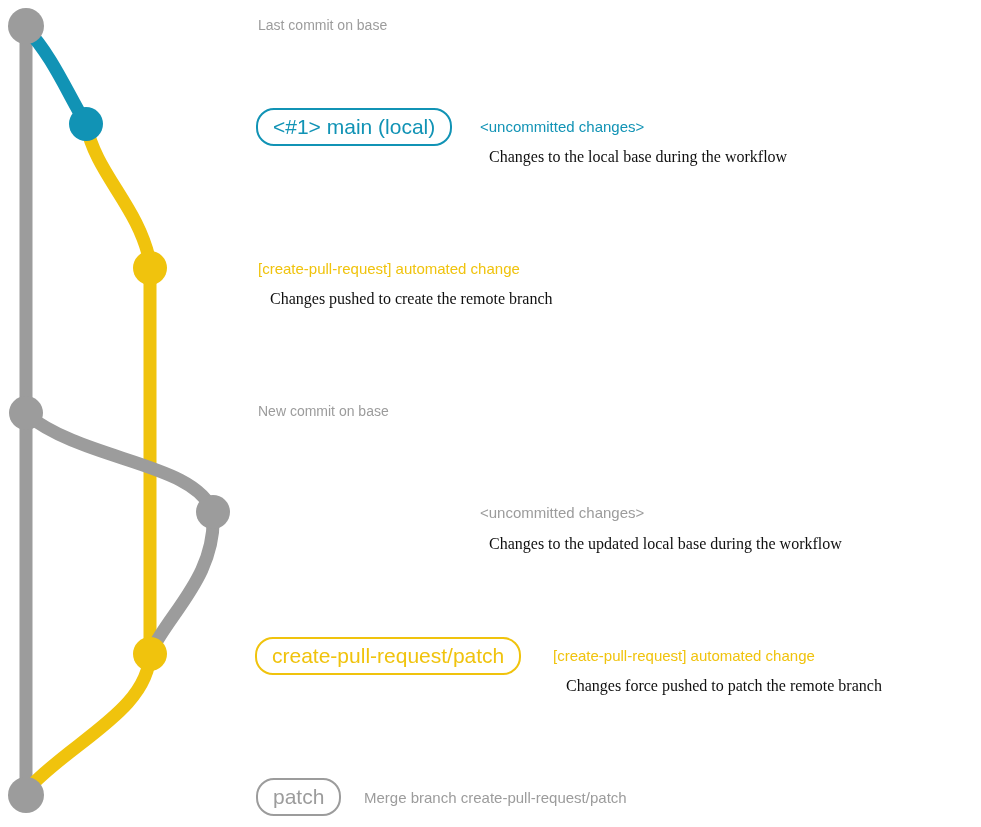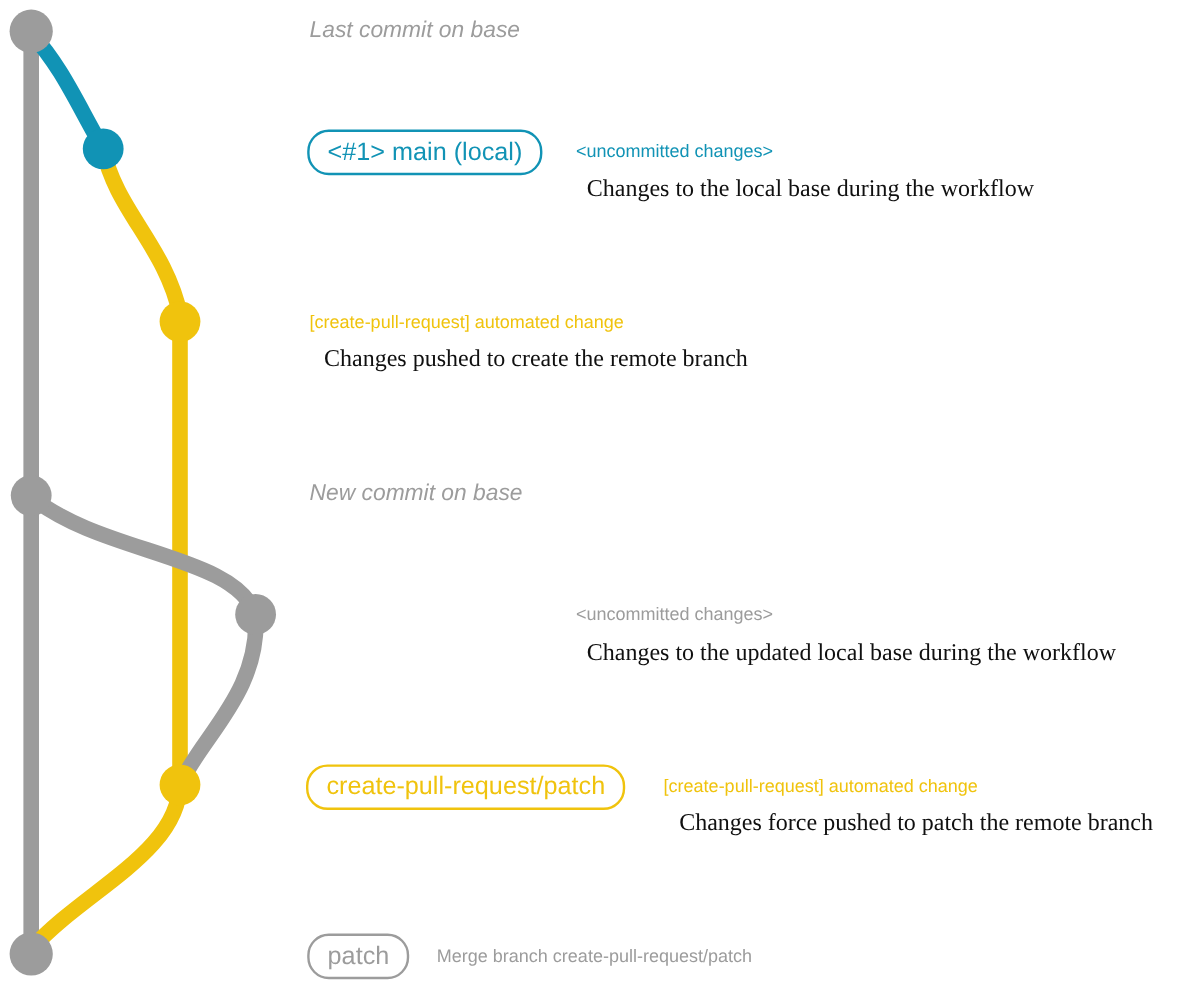--- a/index.html
+++ b/index.html
@@ -6,25 +6,25 @@
   .stage{
     position:relative;
     width:981px;height:827px;
     background:#ffffff;
     overflow:hidden;
     font-family:"Liberation Sans", sans-serif;
   }
   .graph{position:absolute;left:0;top:0;}
   .line{fill:none;stroke-linecap:round;}
   .abs{position:absolute;white-space:nowrap;}
-  .lbl{font-size:19px;line-height:25px;font-style:italic;}
+  .lbl{font-size:14px;line-height:25px;}
   .msg{font-size:15px;line-height:25px;}
   .note{
     font-family:"Liberation Serif", serif;
-    font-size:20px;line-height:24px;
+    font-size:16px;line-height:24px;
     color:var(--ink);
   }
   .tag{
     display:inline-block;
     border:2px solid currentColor;
     border-radius:18px;
     padding:0 15px;
     font-size:21px;
     line-height:34px;
   }

